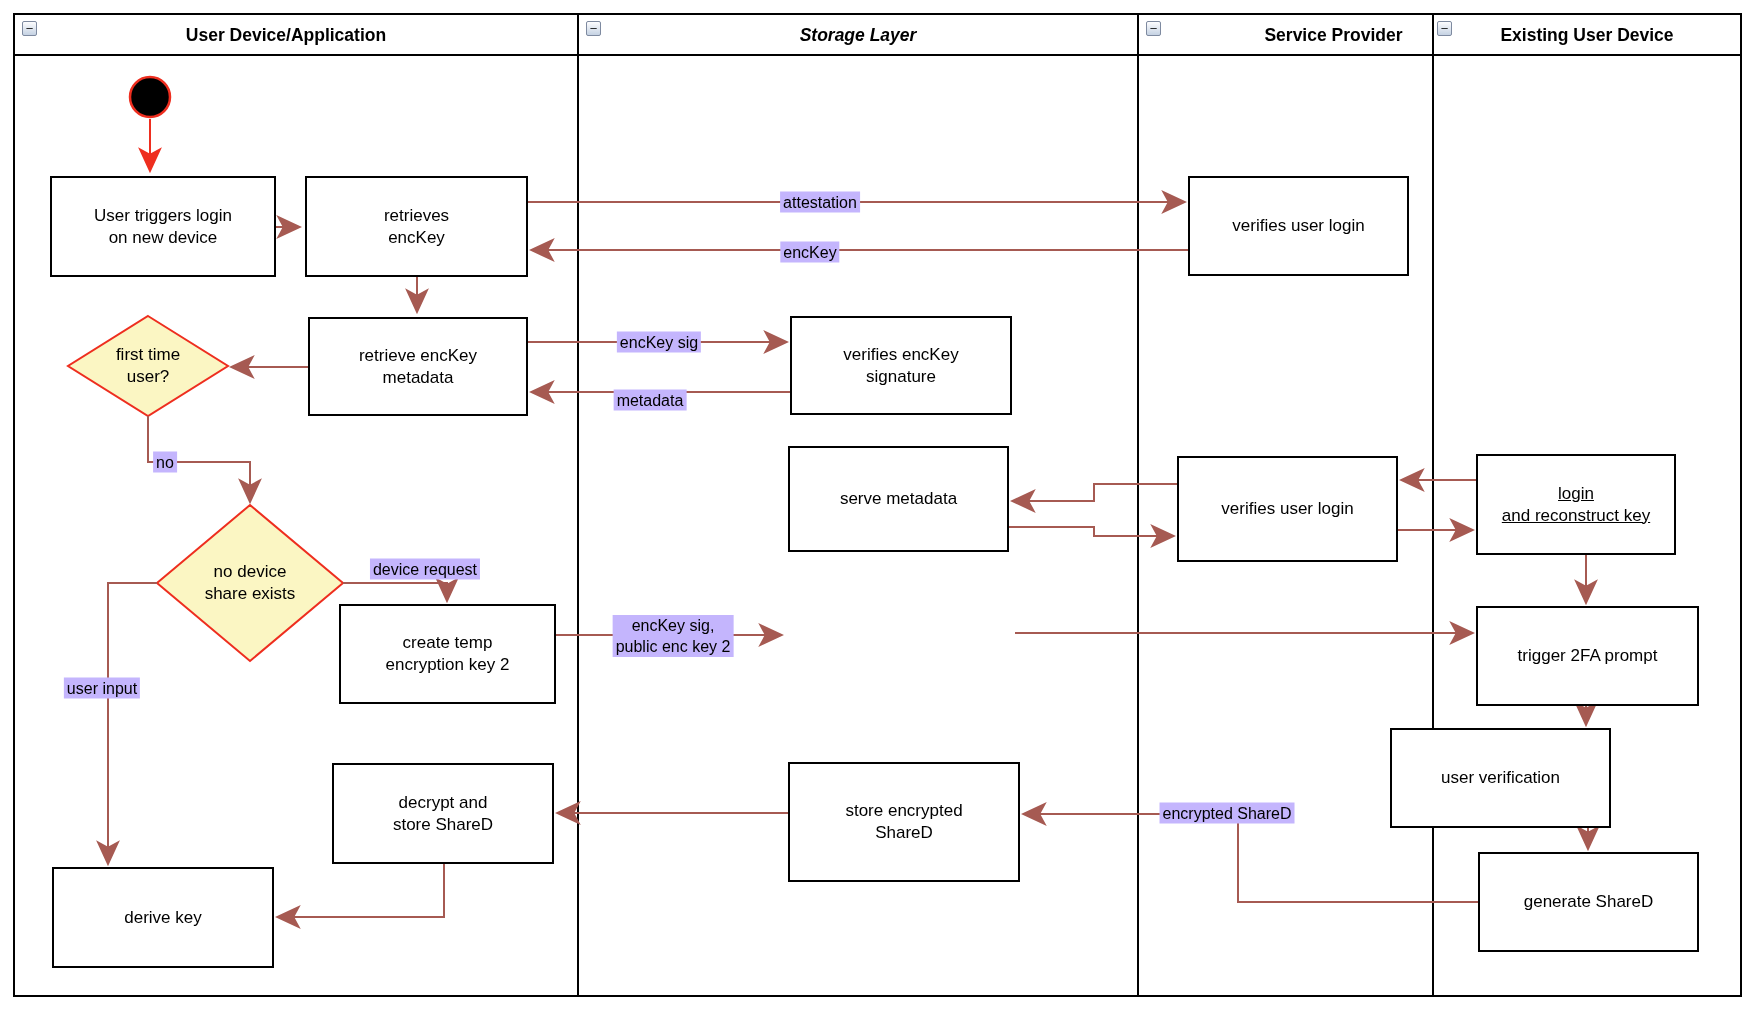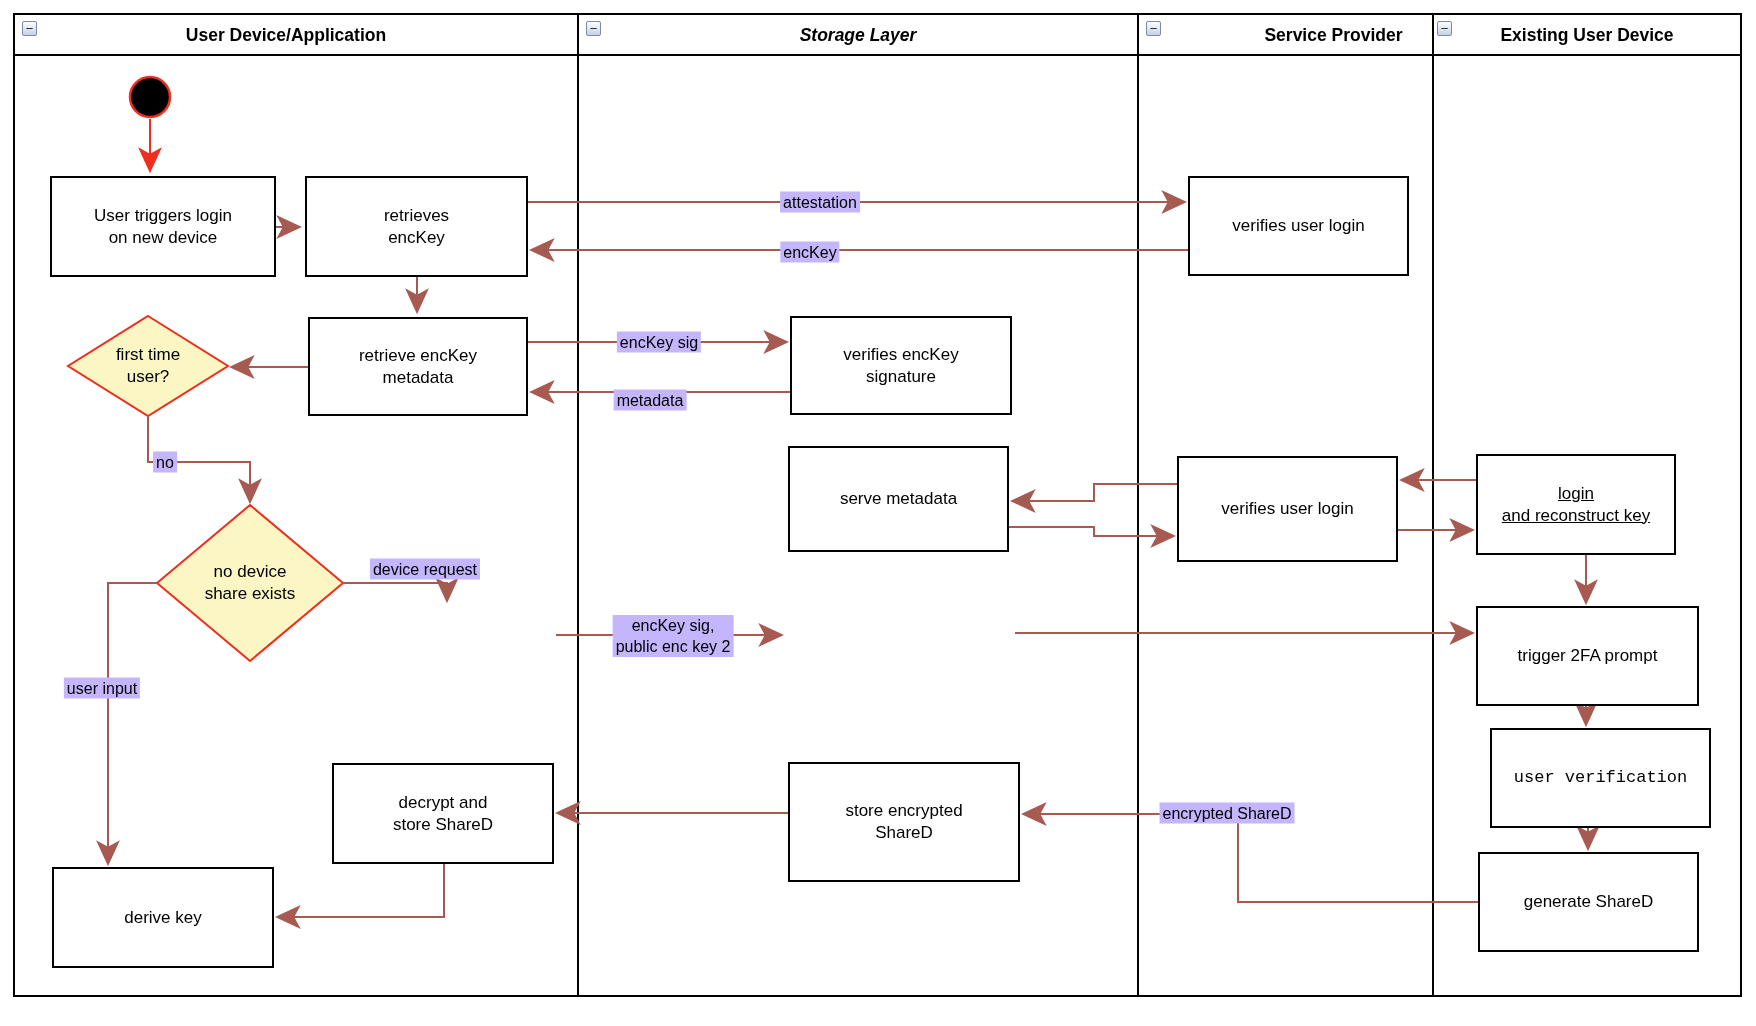--- a/index.html
+++ b/index.html
@@ -83,34 +83,36 @@
   <div class="collapse" style="left:586px;top:21px;">−</div>
   <div class="collapse" style="left:1146px;top:21px;">−</div>
   <div class="collapse" style="left:1437px;top:21px;">−</div>
 
   <div class="node" style="left:50px;top:176px;width:226px;height:101px;">User triggers login
 on new device</div>
   <div class="node" style="left:305px;top:176px;width:223px;height:101px;">retrieves
 encKey</div>
   <div class="node" style="left:308px;top:317px;width:220px;height:99px;">retrieve encKey
 metadata</div>
+  <div class="node" style="left:339px;top:604px;width:217px;height:100px;">create temp
+encryption key 2</div>
   <div class="node" style="left:332px;top:763px;width:222px;height:101px;">decrypt and
 store ShareD</div>
   <div class="node" style="left:52px;top:867px;width:222px;height:101px;">derive key</div>
   <div class="node" style="left:790px;top:316px;width:222px;height:99px;">verifies encKey
 signature</div>
   <div class="node" style="left:788px;top:446px;width:221px;height:106px;">serve metadata</div>
   <div class="node" style="left:788px;top:762px;width:232px;height:120px;">store encrypted
 ShareD</div>
   <div class="node" style="left:1188px;top:176px;width:221px;height:100px;">verifies user login</div>
   <div class="node" style="left:1177px;top:456px;width:221px;height:106px;">verifies user login</div>
   <div class="node" style="left:1476px;top:454px;width:200px;height:101px;text-decoration:underline;">login
 and reconstruct key</div>
   <div class="node" style="left:1476px;top:606px;width:223px;height:100px;">trigger 2FA prompt</div>
-  <div class="node" style="left:1490px;top:728px;width:221px;height:100px;font-family:Liberation Mono, monospace;">user verification</div>
+  <div class="node" style="left:1390px;top:728px;width:221px;height:100px;">user verification</div>
   <div class="node" style="left:1478px;top:852px;width:221px;height:100px;">generate ShareD</div>
 
   <div class="dlabel" style="left:68px;top:316px;width:160px;height:100px;">first time
 user?</div>
   <div class="dlabel" style="left:157px;top:505px;width:186px;height:156px;">no device
 share exists</div>
 
   <div class="elabel" style="left:820px;top:202px;">attestation</div>
   <div class="elabel" style="left:810px;top:252px;">encKey</div>
   <div class="elabel" style="left:659px;top:342px;">encKey sig</div>

